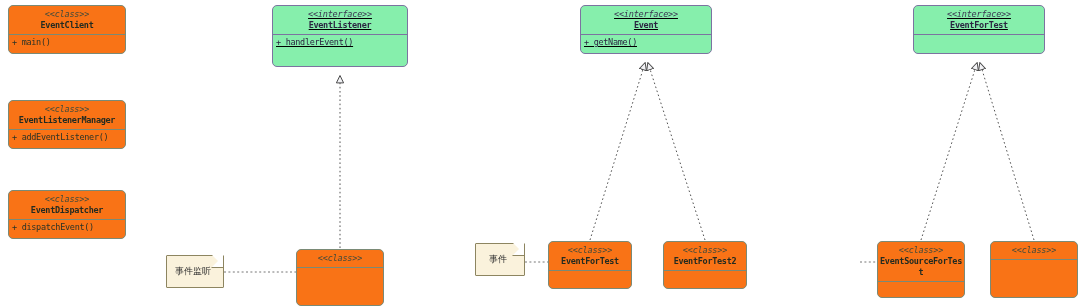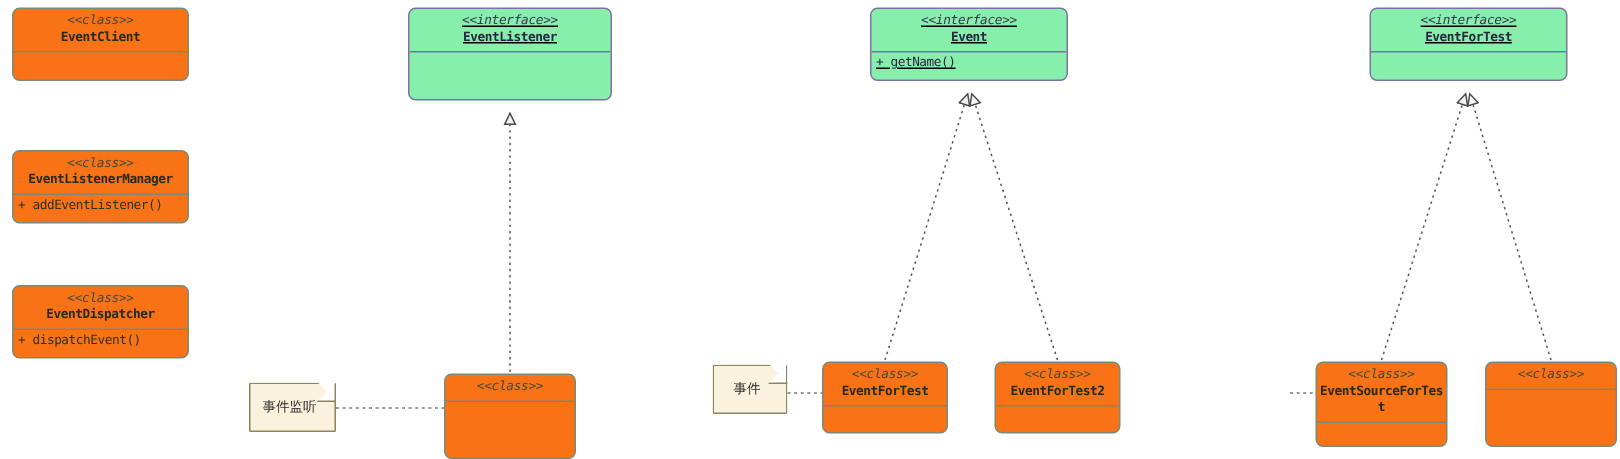--- a/index.html
+++ b/index.html
@@ -160,20 +160,23 @@
       <line x1="860" y1="262" x2="877" y2="262" stroke="#777" stroke-width="1" stroke-dasharray="2 2.4"></line>
     </g>
   </svg>
 
   <div class="node" style="left:8px;top:5px;width:118px;height:49px;">
     <div class="hdr">
       <div class="stereo">&lt;&lt;class&gt;&gt;</div>
       <div class="cname">EventClient</div>
     </div>
     <div class="sep"></div>
+    <div class="ops">
+      <div class="op">+ main()</div>
+    </div>
   </div>
 
   <div class="node" style="left:8px;top:100px;width:118px;height:49px;">
     <div class="hdr">
       <div class="stereo">&lt;&lt;class&gt;&gt;</div>
       <div class="cname">EventListenerManager</div>
     </div>
     <div class="sep"></div>
     <div class="ops">
       <div class="op">+ addEventListener()</div>
@@ -191,20 +194,21 @@
     </div>
   </div>
 
   <div class="node iface" style="left:272px;top:5px;width:136px;height:62px;">
     <div class="hdr">
       <div class="stereo">&lt;&lt;interface&gt;&gt;</div>
       <div class="cname">EventListener</div>
     </div>
     <div class="sep"></div>
     <div class="ops">
+      <div class="op">+ handlerEvent()</div>
     </div>
   </div>
 
   <div class="node iface" style="left:580px;top:5px;width:132px;height:49px;">
     <div class="hdr">
       <div class="stereo">&lt;&lt;interface&gt;&gt;</div>
       <div class="cname">Event</div>
     </div>
     <div class="sep"></div>
     <div class="ops">

